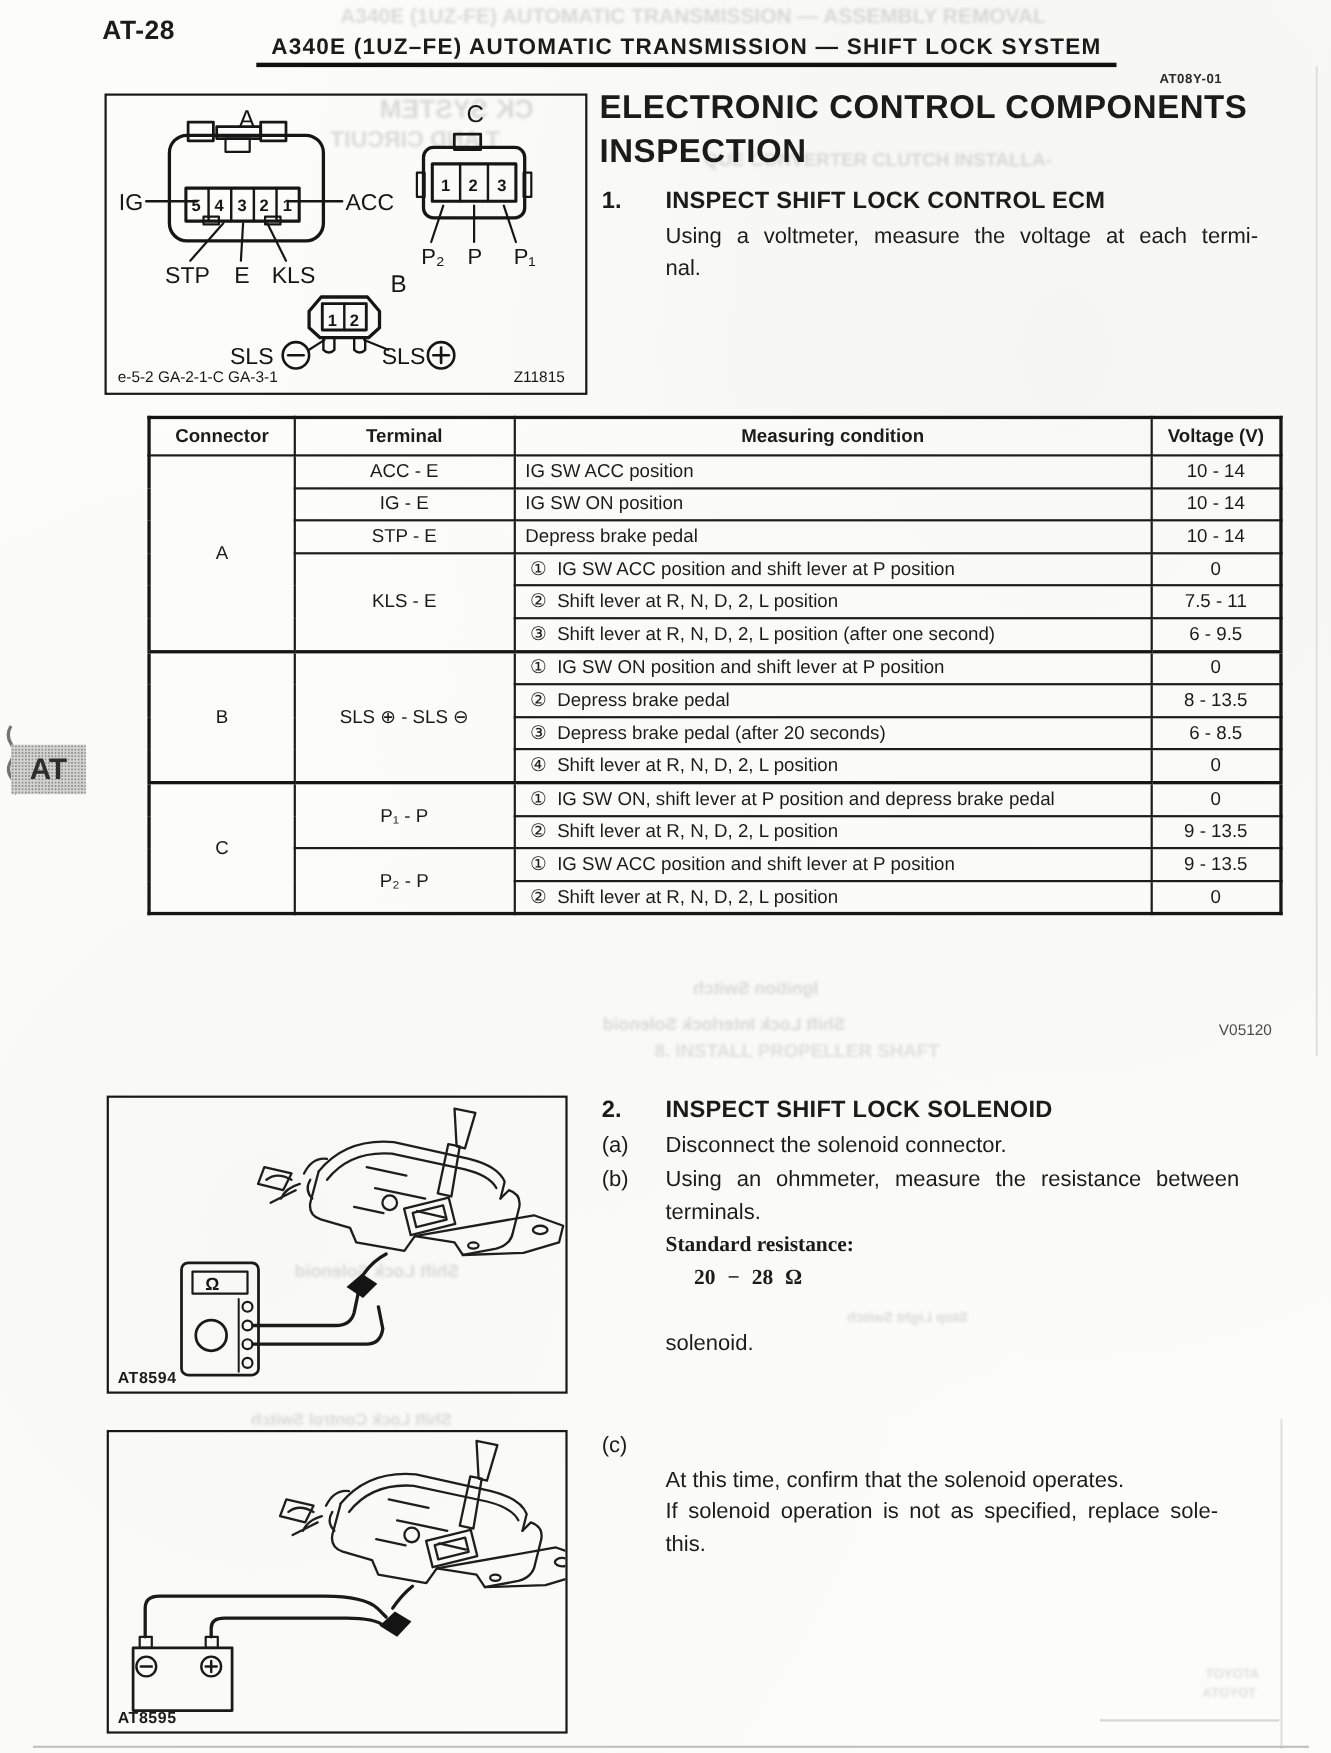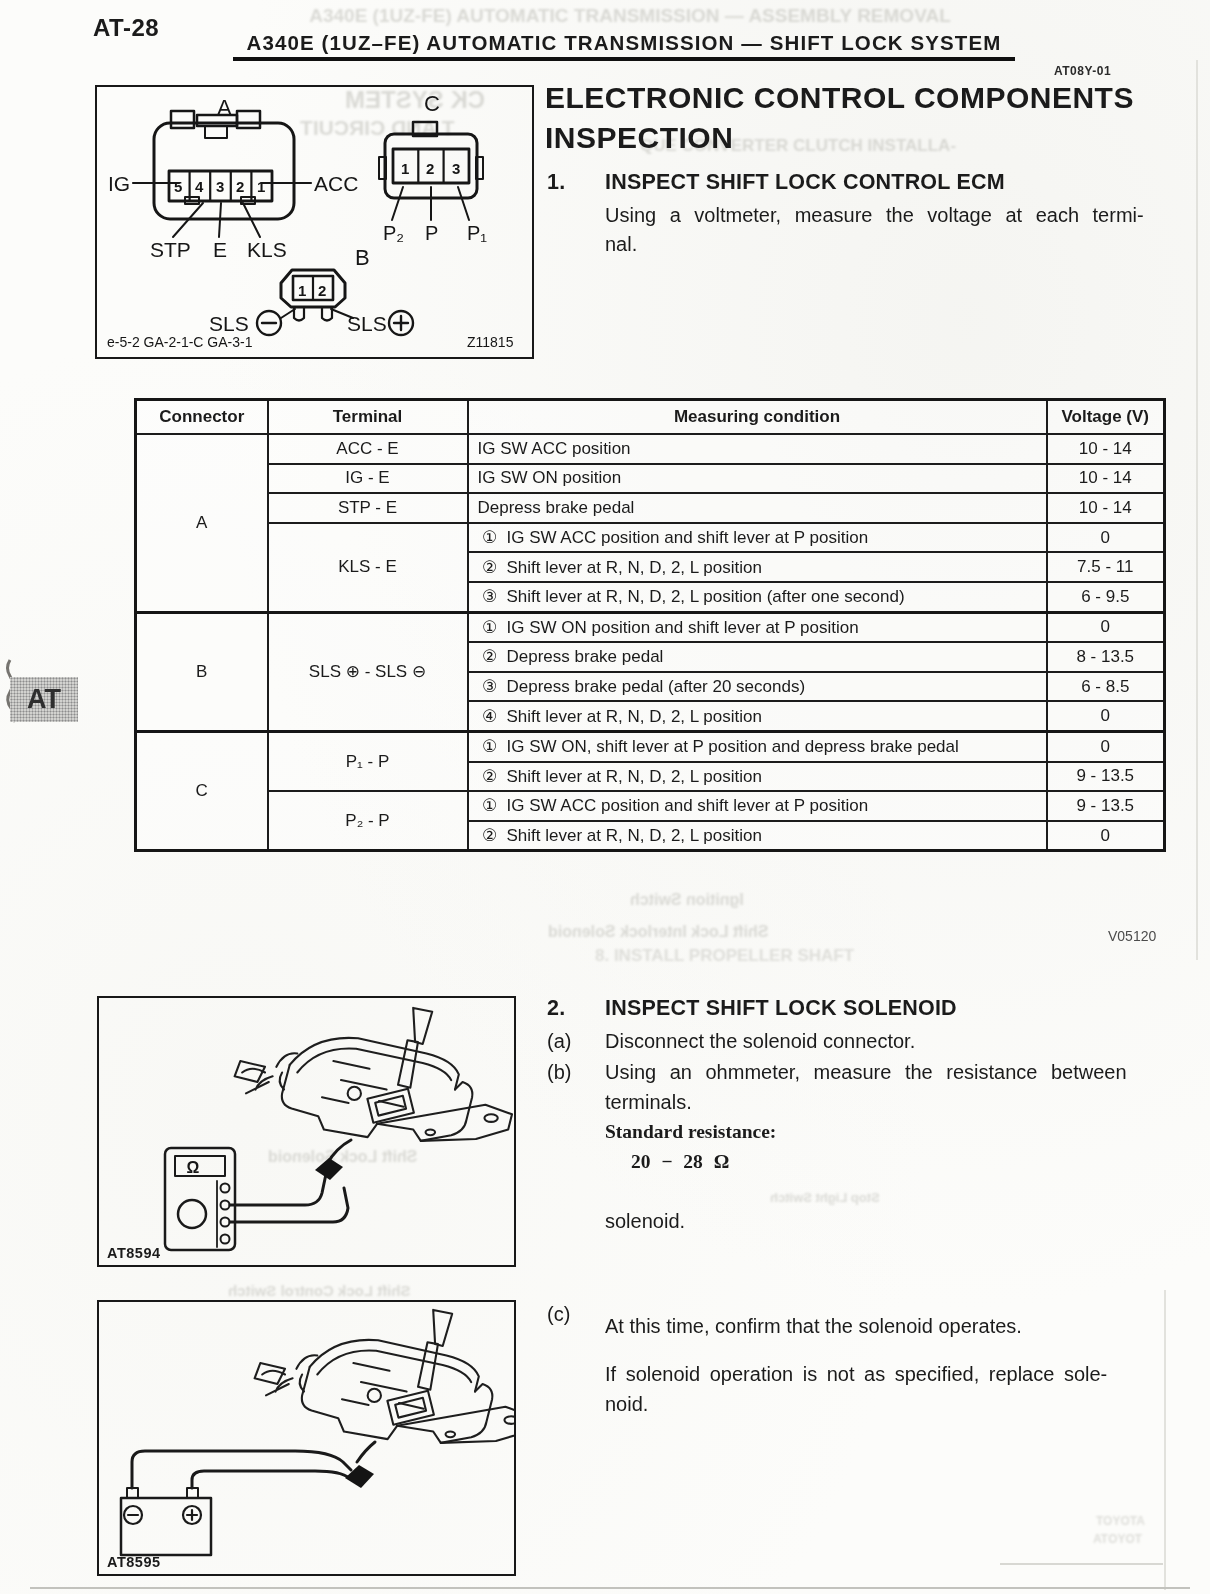--- a/index.html
+++ b/index.html
@@ -27,21 +27,21 @@
   .fig-label{position:absolute;left:8px;bottom:4px;font-size:14.5px;font-weight:bold;letter-spacing:.5px;}
   
   .main-title{left:545px;top:78px;width:600px;font-size:30px;font-weight:bold;line-height:40px;letter-spacing:.5px;}
   .sec-head{font-size:21.5px;font-weight:bold;letter-spacing:.2px;white-space:nowrap;}
   .body-text{font-size:20px;line-height:29.5px;white-space:nowrap;}
   .bold{font-weight:bold;font-family:Liberation Serif, serif;}
   .num-col{position:absolute;left:2px;top:0;}
   .txt-col{position:absolute;left:48px;top:0;margin-left:12px;}
   .ws1{word-spacing:4px;} .ws2{word-spacing:8px;} .ws3{word-spacing:13px;}
   
-  .spec-table{left:110px;top:398px;padding-left:24px;}
+  .spec-table{left:110px;top:378px;padding-left:24px;}
   table{border-collapse:collapse;table-layout:fixed;width:1029px;border:3px solid #161616;background:rgba(255,255,255,.35);}
   th,td{border:2px solid #1c1c1c;font-size:17px;padding:0 6px;overflow:hidden;white-space:nowrap;}
   th{height:32px;font-weight:bold;}
   td{height:27.6px;}
   td.ctr{text-align:center;}
   tr.group-start td{border-top:3px solid #161616;}
   .cond-cell{padding-left:9px;}
   .cnum{display:inline-block;width:24px;margin-right:5px;font-family:"DejaVu Sans",sans-serif;font-size:17px;text-align:center;}
   .cnum:empty{display:none;}
   
@@ -334,18 +334,18 @@
         <path d="M93,186 V178 Q93,169 105,169 H216 Q242,169 250,176" stroke-width="3"></path>
         <path d="M258,160 Q266,148 276,140" stroke-width="3"></path>
       </g>
       <path d="M246,176 l14,-13 l15,9 l-13,14 z" fill="#141414"></path>
     </svg>
     <div class="fig-label">AT8595</div>
   </div>
 
   <div class="abs" style="left:545px;top:1300px;width:660px;height:130px;">
     <div class="body-text num-col">(c)</div>
-    <div class="body-text txt-col" style="top:12px;">At this time, confirm that the solenoid operates.</div>
+    <div class="body-text txt-col" style="top:32px;">At this time, confirm that the solenoid operates.</div>
     <div class="body-text txt-col ws1" style="top:60px;">If solenoid operation is not as specified, replace sole-</div>
-    <div class="body-text txt-col" style="top:90px;">noid.</div>
+    <div class="body-text txt-col" style="top:90px;">this.</div>
   </div>
 
 </div>
 
 </body></html>

